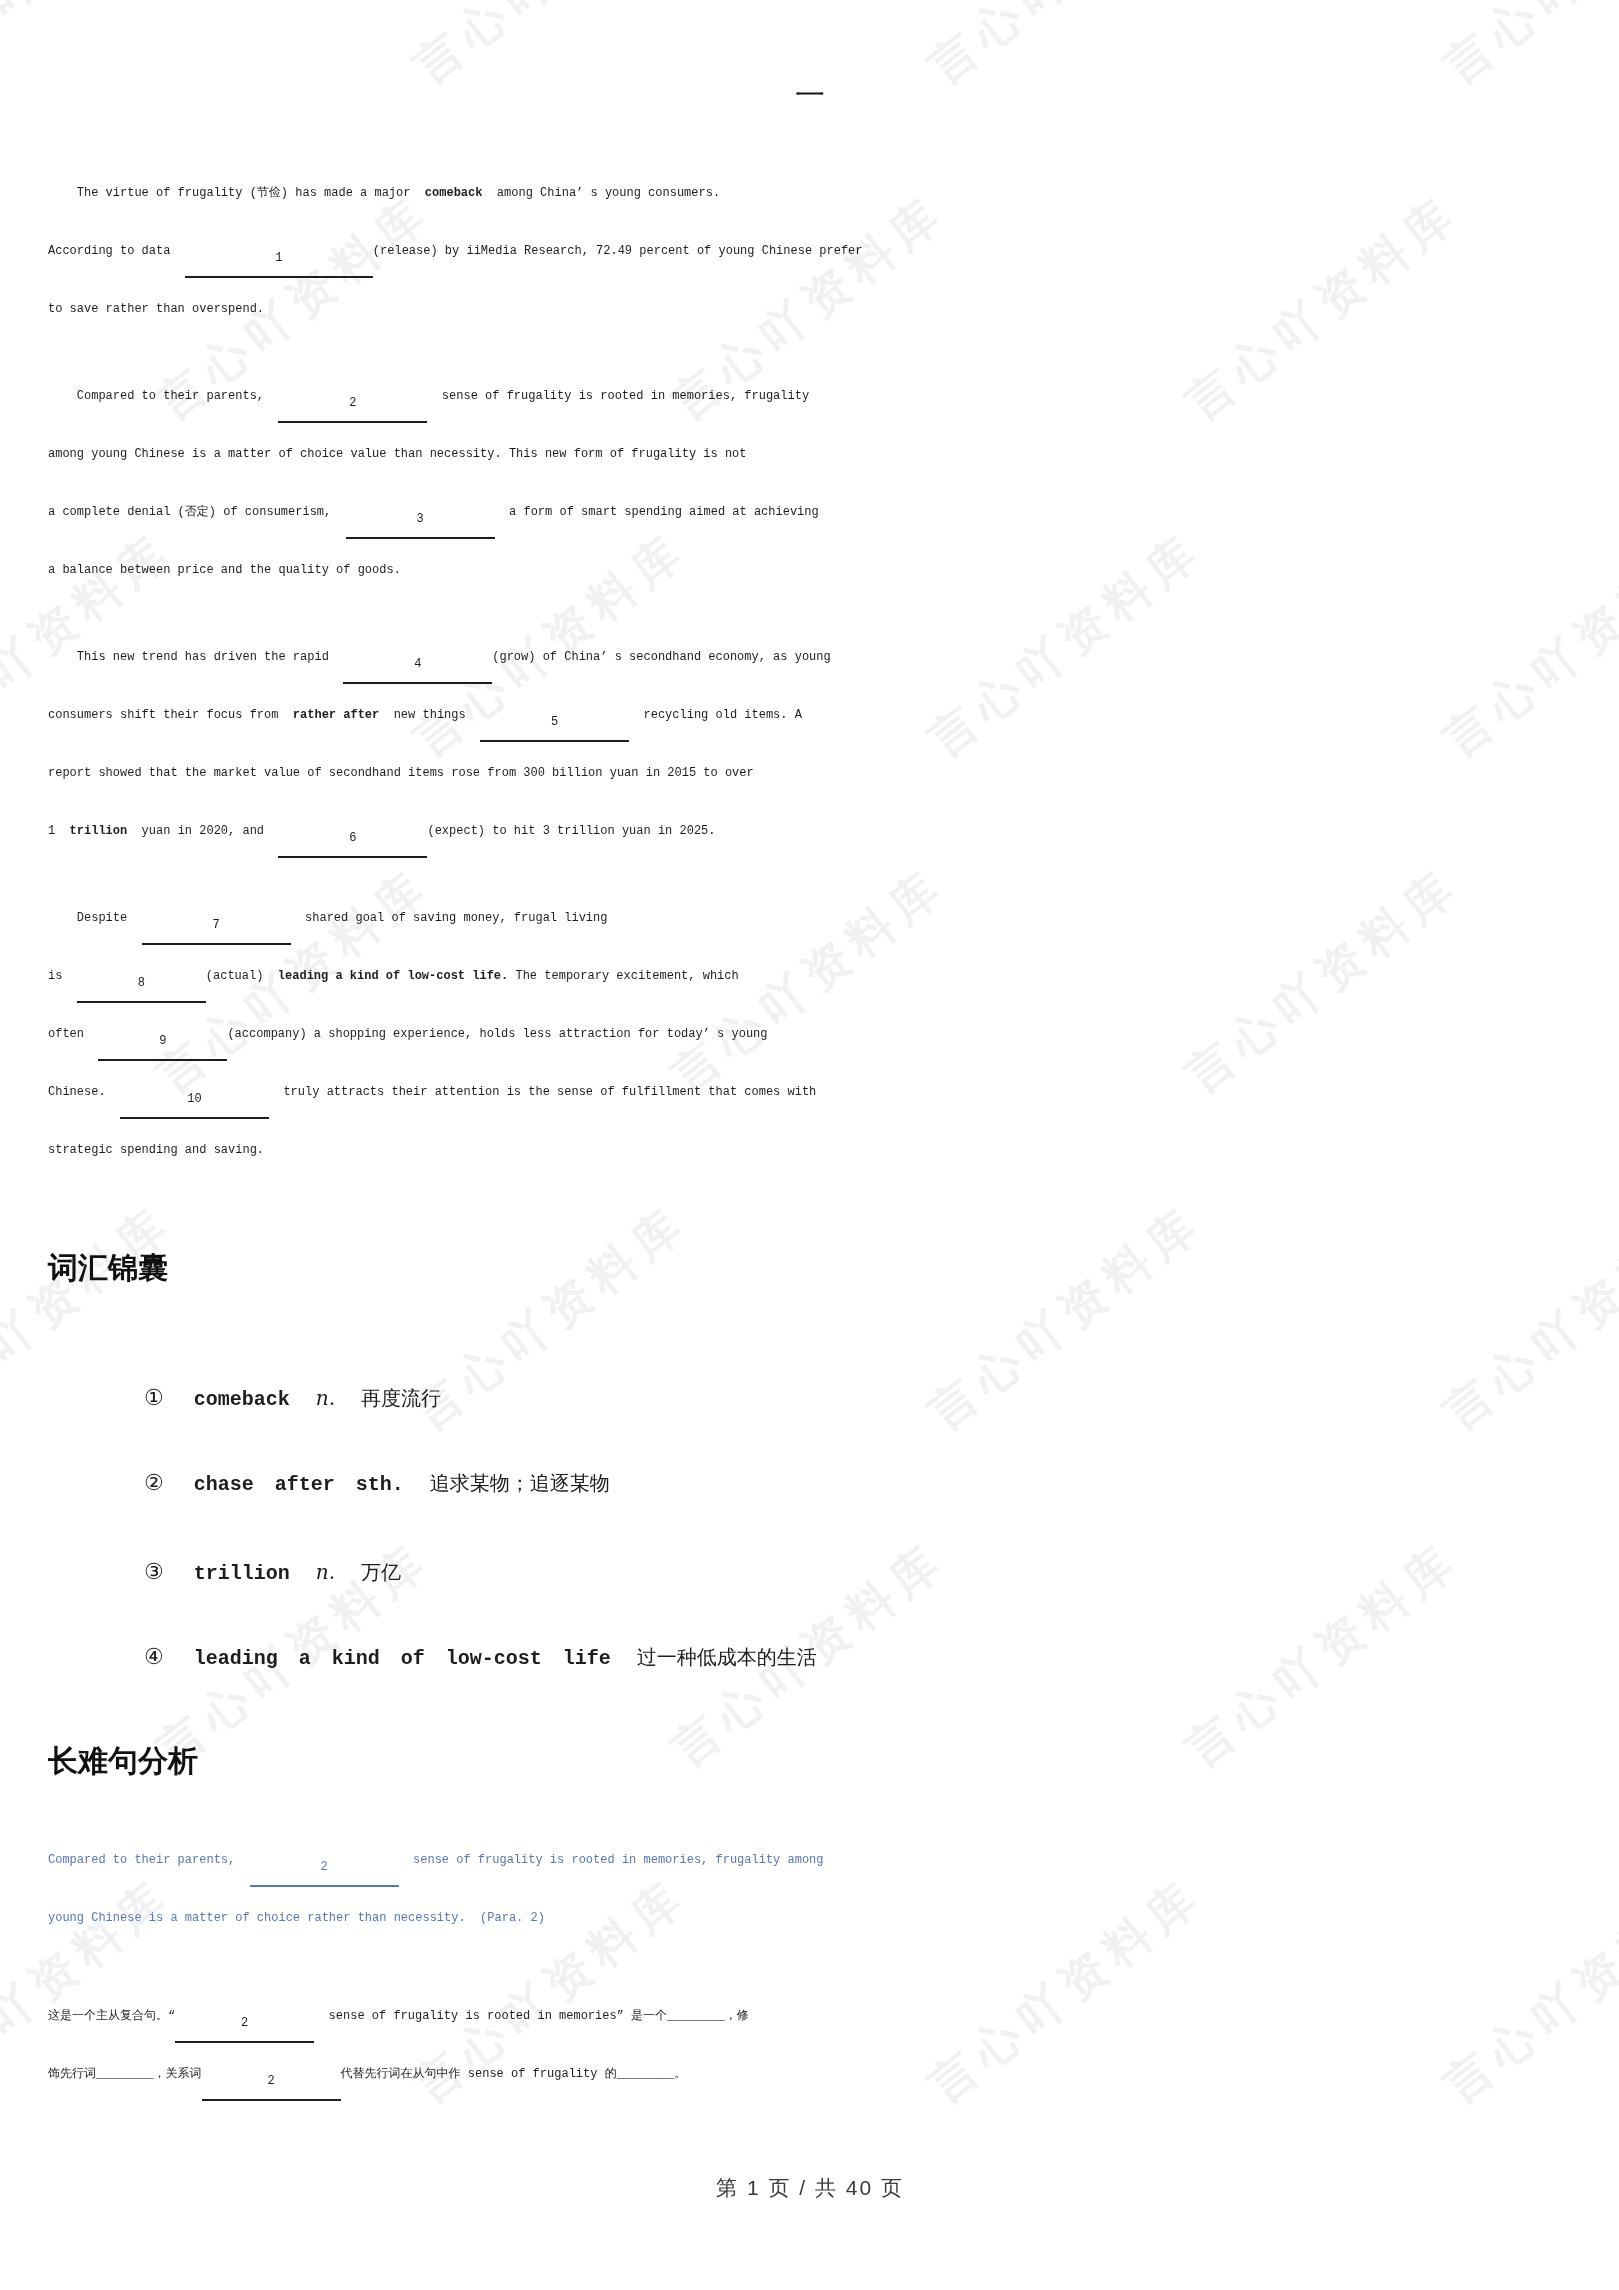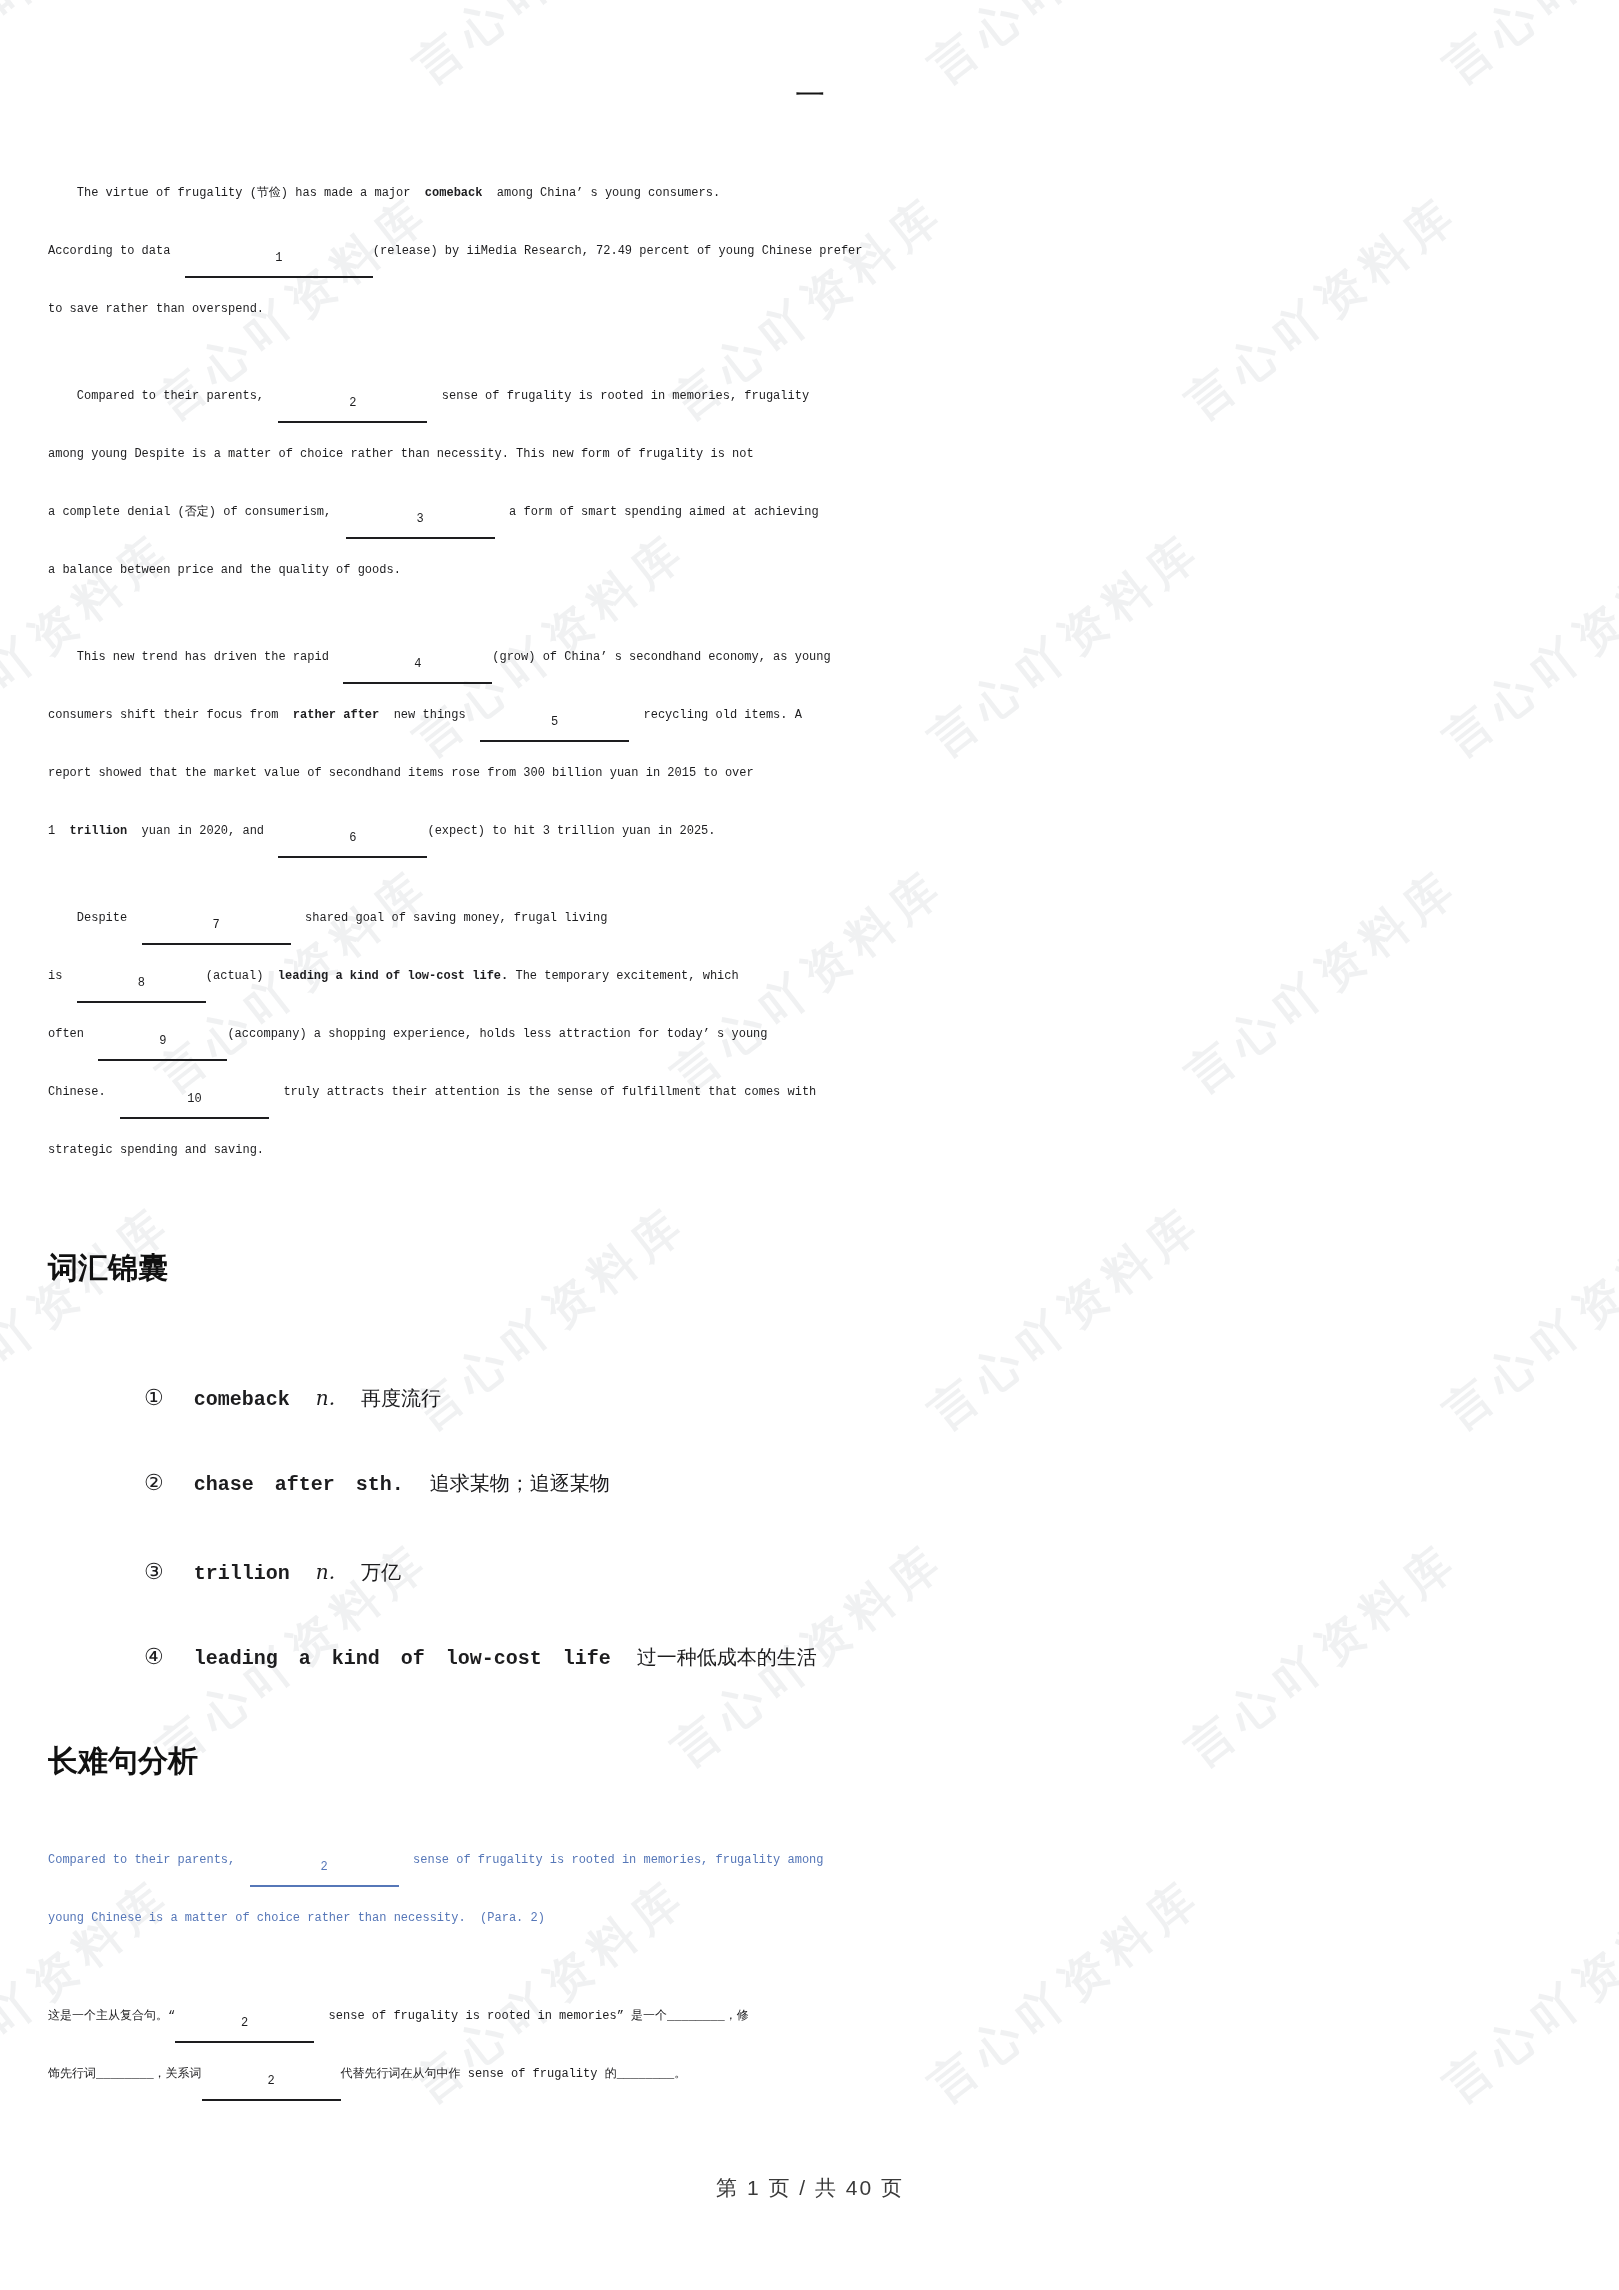--- a/index.html
+++ b/index.html
@@ -70,21 +70,21 @@
   <div class="content">
 
     <div id="passage">
         <div class="para">
           <div class="pline"><span>    The virtue of frugality (节俭) has made a major  </span><span class="b">comeback</span><span>  among China’ s young consumers.</span></div>
           <div class="pline"><span>According to data  </span><span class="blank" style="width: 188px;">1</span><span>(release) by iiMedia Research, 72.49 percent of young Chinese prefer</span></div>
           <div class="pline"><span>to save rather than overspend.</span></div>
         </div>
         <div class="para">
           <div class="pline"><span>    Compared to their parents,  </span><span class="blank" style="width: 149px;">2</span><span>  sense of frugality is rooted in memories, frugality</span></div>
-          <div class="pline"><span>among young Despite is a matter of choice rather than necessity. This new form of frugality is not</span></div>
+          <div class="pline"><span>among young Chinese is a matter of choice value than necessity. This new form of frugality is not</span></div>
           <div class="pline"><span>a complete denial (否定) of consumerism,  </span><span class="blank" style="width: 149px;">3</span><span>  a form of smart spending aimed at achieving</span></div>
           <div class="pline"><span>a balance between price and the quality of goods.</span></div>
         </div>
         <div class="para">
           <div class="pline"><span>    This new trend has driven the rapid  </span><span class="blank" style="width: 149px;">4</span><span>(grow) of China’ s secondhand economy, as young</span></div>
           <div class="pline"><span>consumers shift their focus from  </span><span class="b">rather after</span><span>  new things  </span><span class="blank" style="width: 149px;">5</span><span>  recycling old items. A</span></div>
           <div class="pline"><span>report showed that the market value of secondhand items rose from 300 billion yuan in 2015 to over</span></div>
           <div class="pline"><span>1  </span><span class="b">trillion</span><span>  yuan in 2020, and  </span><span class="blank" style="width: 149px;">6</span><span>(expect) to hit 3 trillion yuan in 2025.</span></div>
         </div>
         <div class="para">

